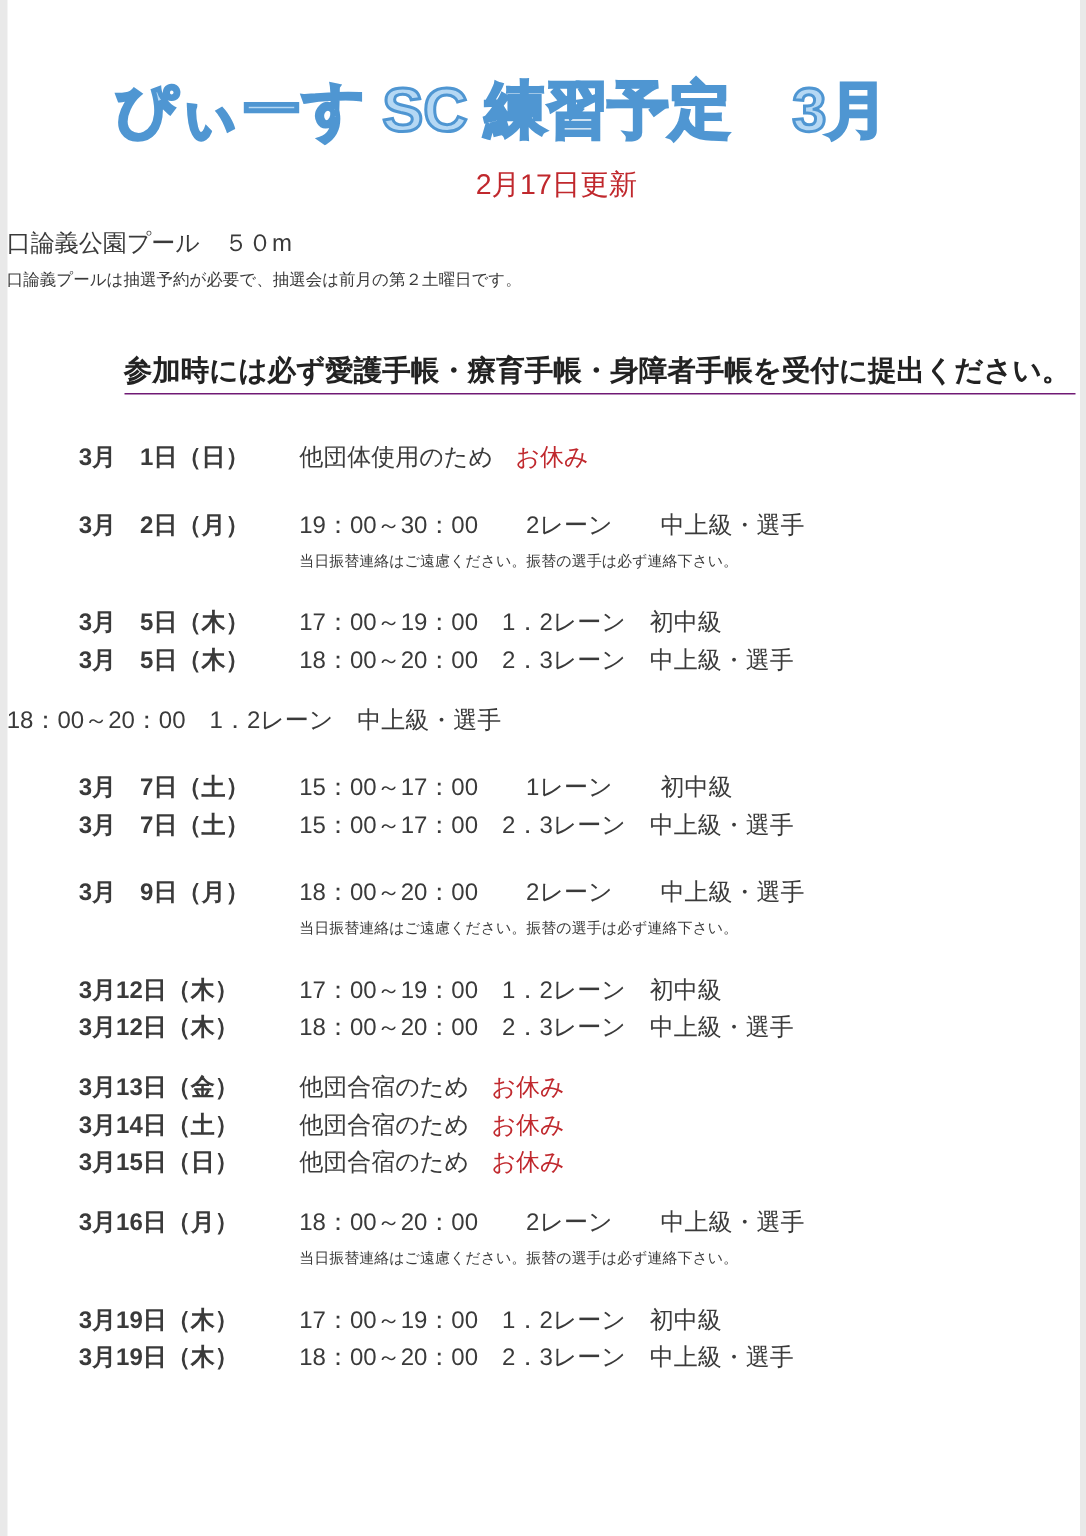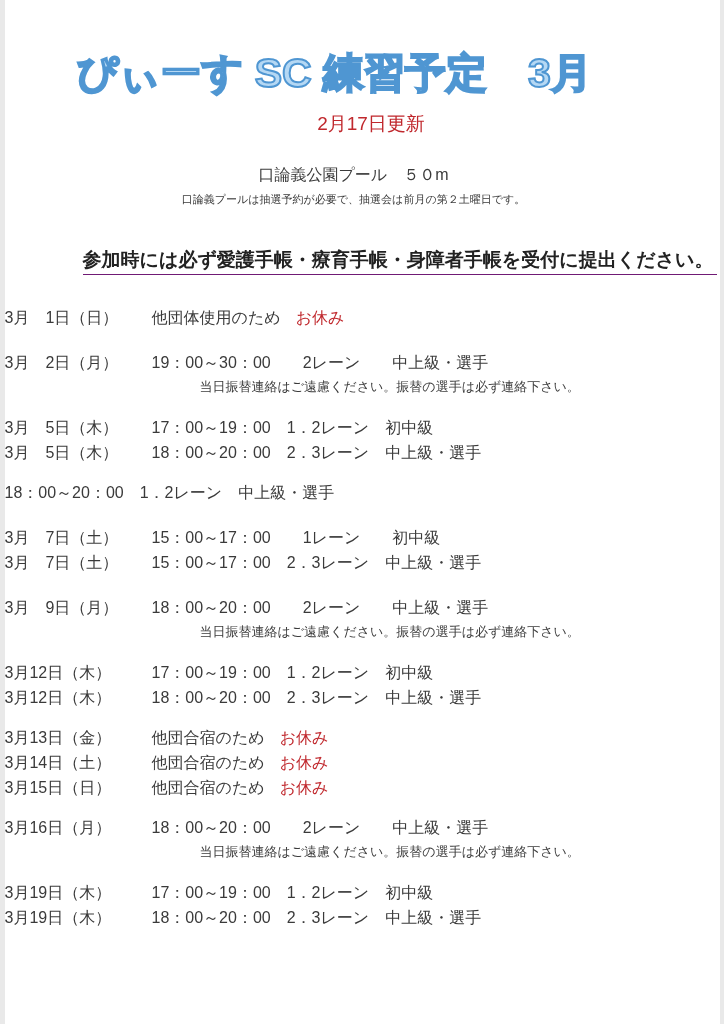--- a/index.html
+++ b/index.html
@@ -24,22 +24,22 @@
   }
   .updated{
     margin-top:16px;
     height:22px;line-height:22px;
     text-align:center;
     font-size:19px;
     color:#c0282d;
     padding-left:18px;
   }
   .pool-block{
-    margin-top:28px;
-    text-align:center;
+    margin-top:16px;
+    text-align:left;
     padding-right:17px;
   }
   .pool-name{
     font-size:16px;line-height:24px;height:24px;
     white-space:pre;
   }
   .pool-note{
     font-size:11px;line-height:24px;height:24px;
     white-space:pre;
   }
@@ -57,30 +57,32 @@
     padding-right:3px;
     white-space:pre;
   }
   .sched{margin-top:30px;}
   .row{
     display:flex;
     height:25px;line-height:25px;
     font-size:16px;
   }
   .date{
+    margin-left:48px;
     width:147px;
     white-space:pre;
     flex:none;
+    font-weight:bold;
   }
   .content{white-space:pre;}
   .rest-label{color:#c0282d;padding-left:15px;}
   .note-line{
     margin-left:195px;
     height:25px;line-height:23px;
-    font-size:13px;
+    font-size:10px;
     color:#3a3a3a;
     white-space:pre;
   }
   .mt15{margin-top:15px;}
   .mt20{margin-top:20px;}
 </style>
 </head>
 <body>
 
 <div class="page">

